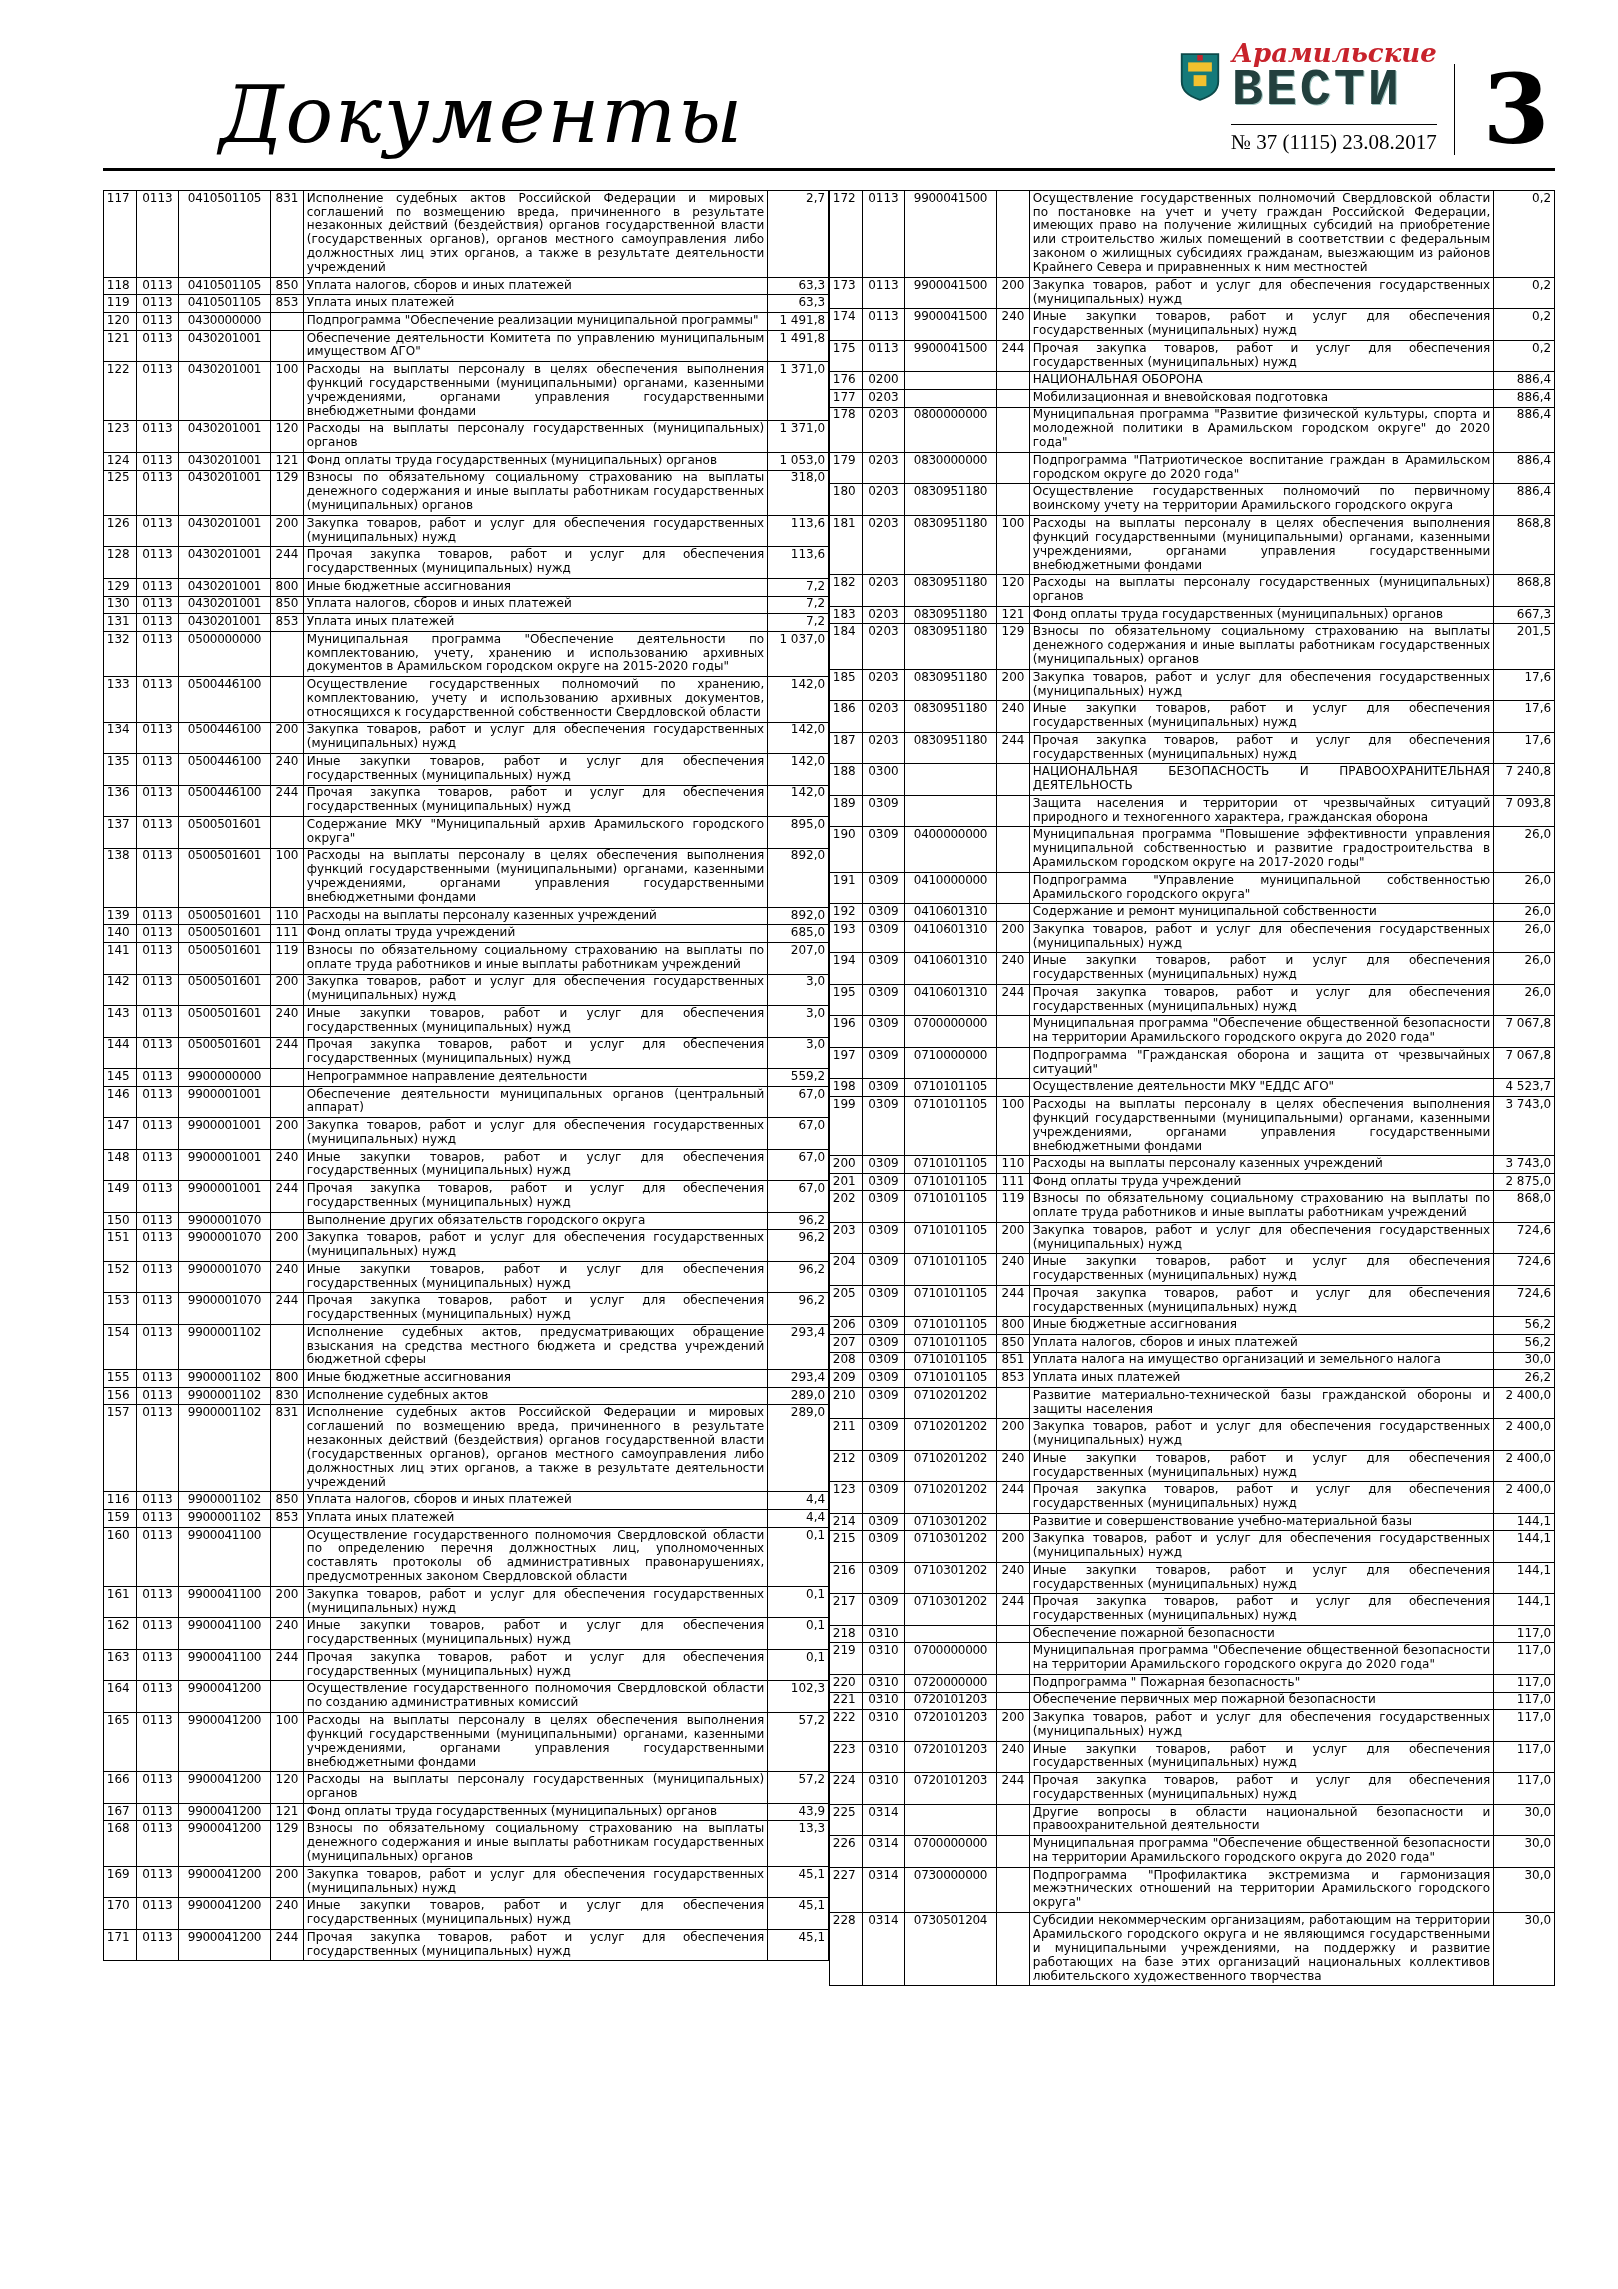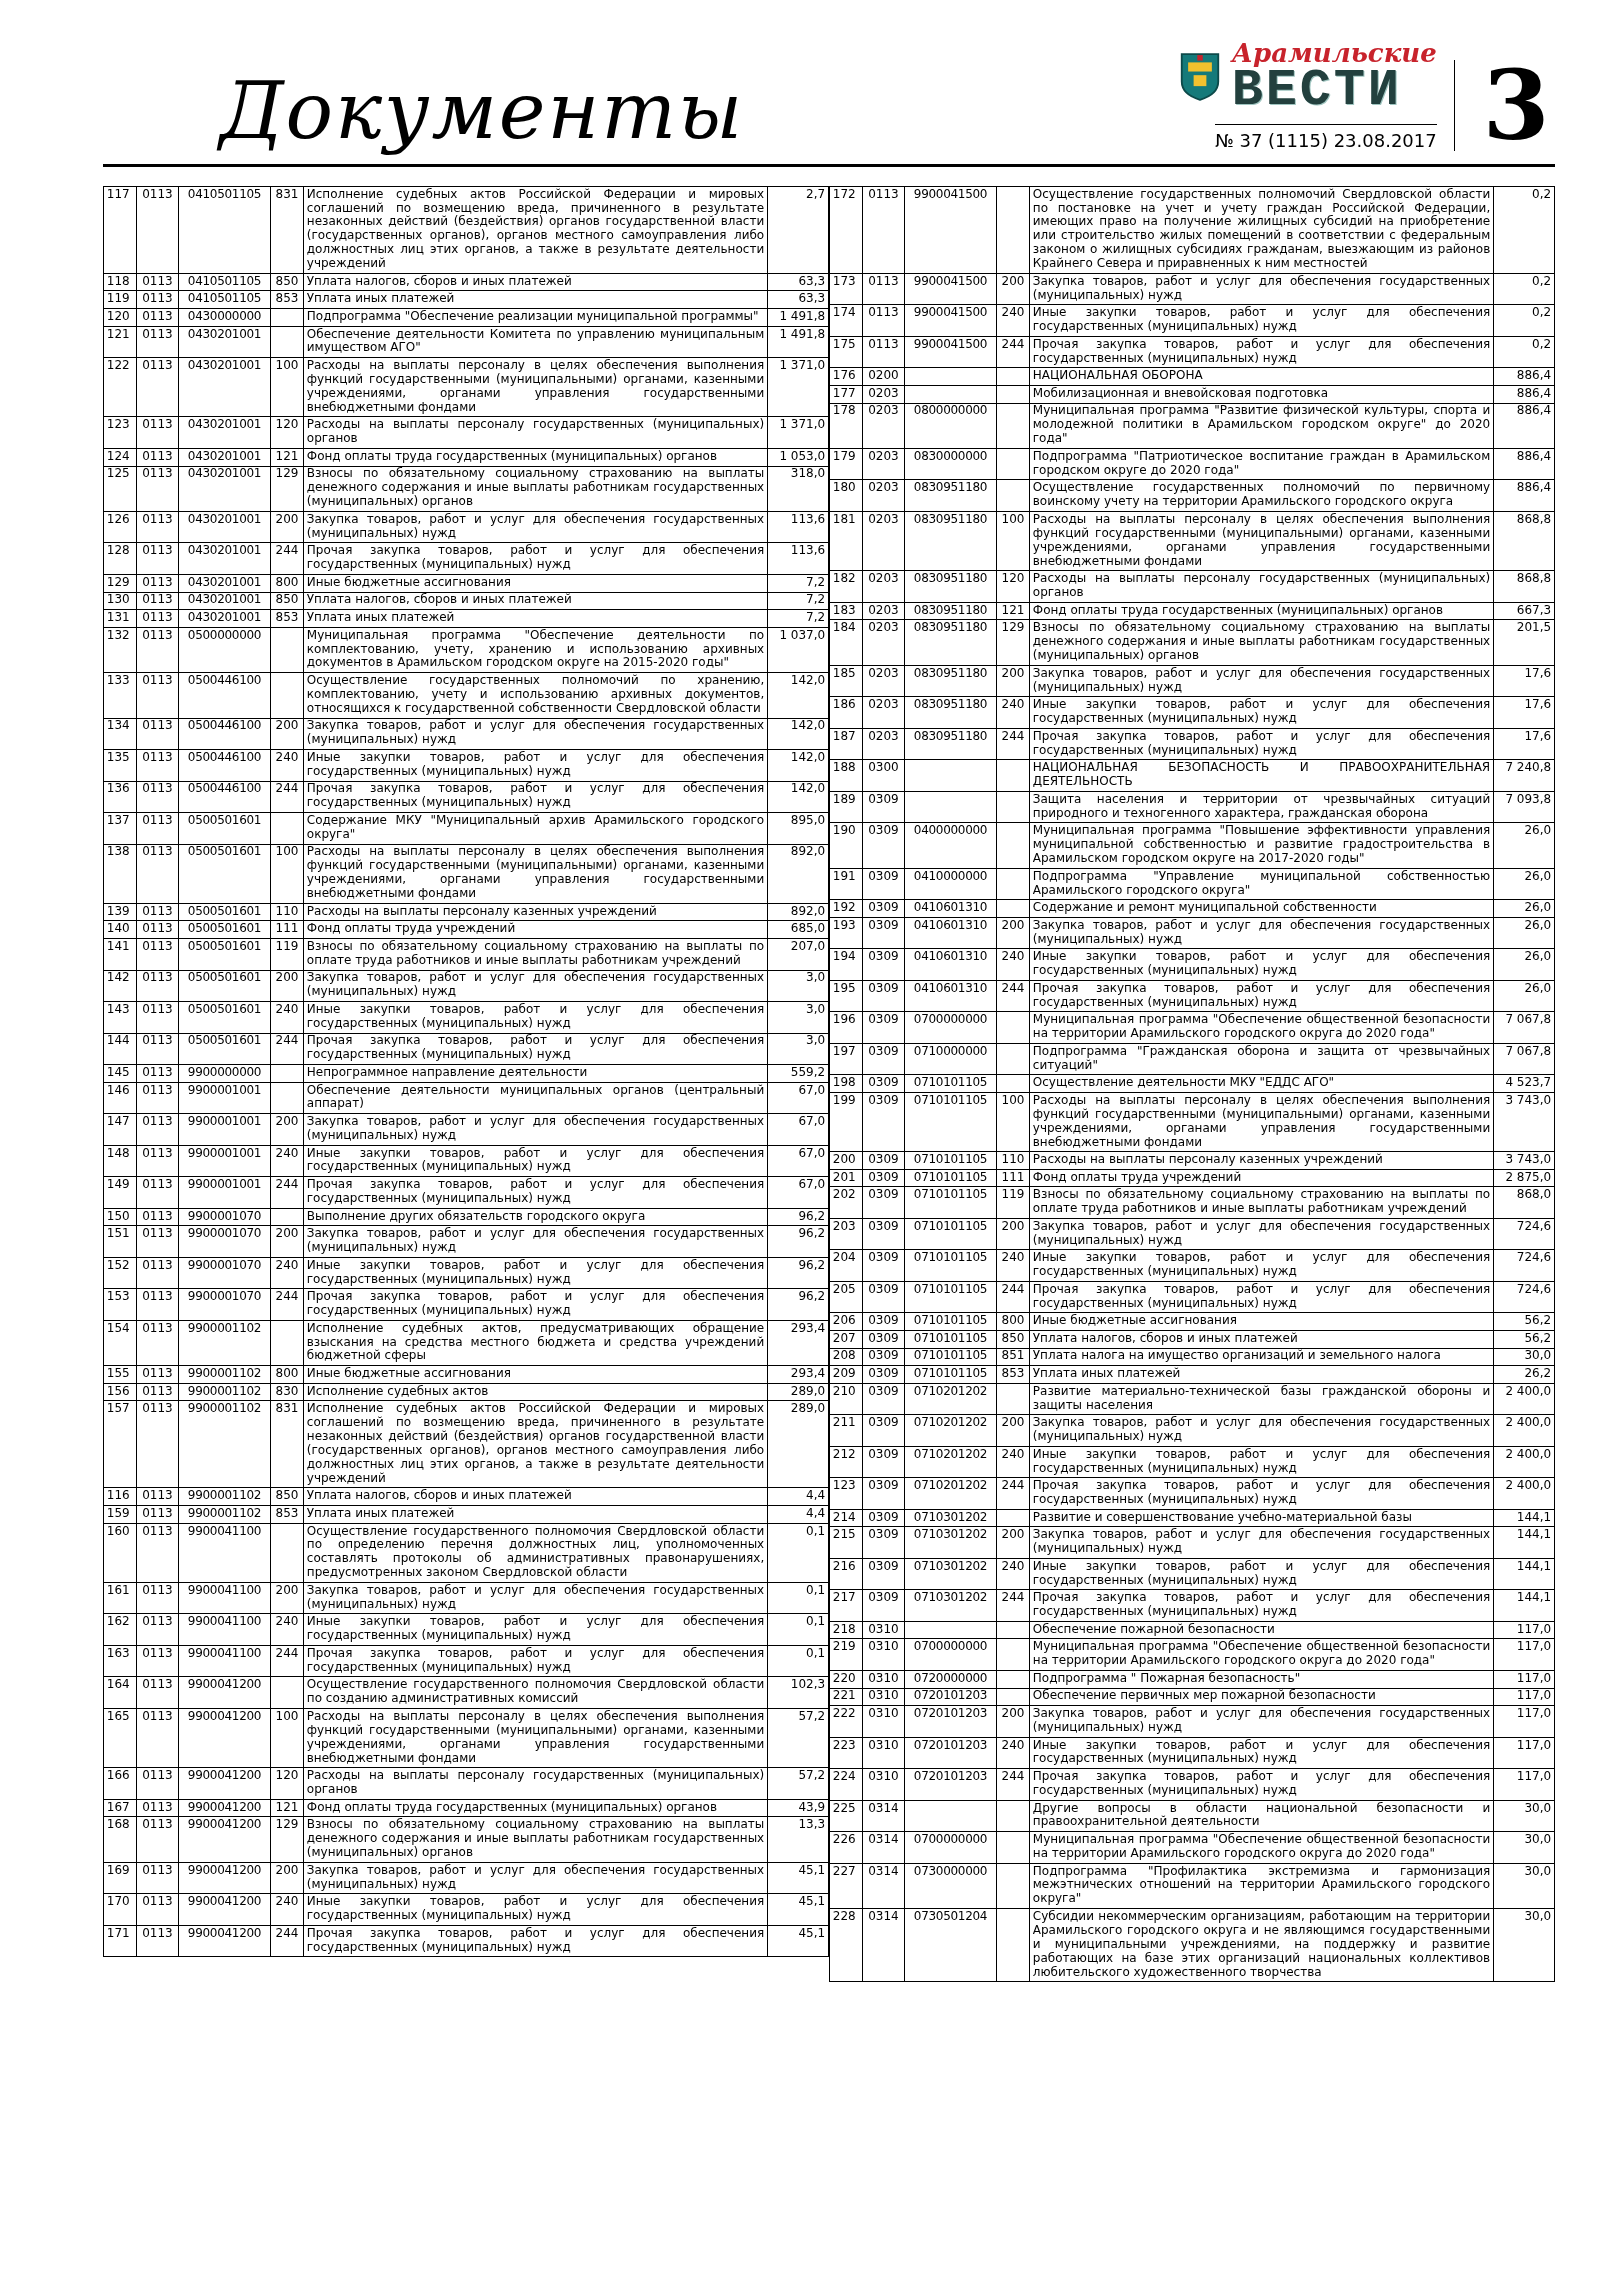--- a/index.html
+++ b/index.html
@@ -21,21 +21,21 @@
   .emblem { width:42px; height:52px; flex:none; }
   .brand-text { display:flex; flex-direction:column; align-items:flex-start; }
   .brand-top {
     color:#c8232c; font-family:"DejaVu Serif", serif; font-style:italic;
     font-weight:bold; font-size:26px; line-height:1; margin-bottom:1.8px;
   }
   .brand-bottom {
     color:#23403e; font-size:52px; font-weight:bold; line-height:0.9;
     letter-spacing:2.8px; text-shadow:0.9px 0.9px 0 #9fc5c0;font-family:Liberation Mono, monospace;
   }
-  .issue { font-size:18px; margin-top:9.2px; border-top:1.8px solid #000; padding-top:5.5px; }
+  .issue { font-size:21px; margin-top:9.2px; border-top:1.8px solid #000; padding-top:5.5px;font-family:Liberation Serif, serif; }
   .page-number {
     font-family:"DejaVu Serif", serif; font-size:96px; line-height:0.95;
     border-left:1.8px solid #000; padding-left:28px; font-weight:bold;
   }
   .header-rule { height:2.8px; background:#000; margin:0 0 18.5px 0; }
   
   main { display:flex; align-items:flex-start; }
   .col { flex:1 1 0; min-width:0; }
   table { border-collapse:collapse; width:100%; font-size:12px; line-height:1.16; table-layout:fixed; }
   td { border:0.9px solid #000; vertical-align:top; padding:0.9px 2.8px 1.8px 2.8px; word-wrap:break-word; }

